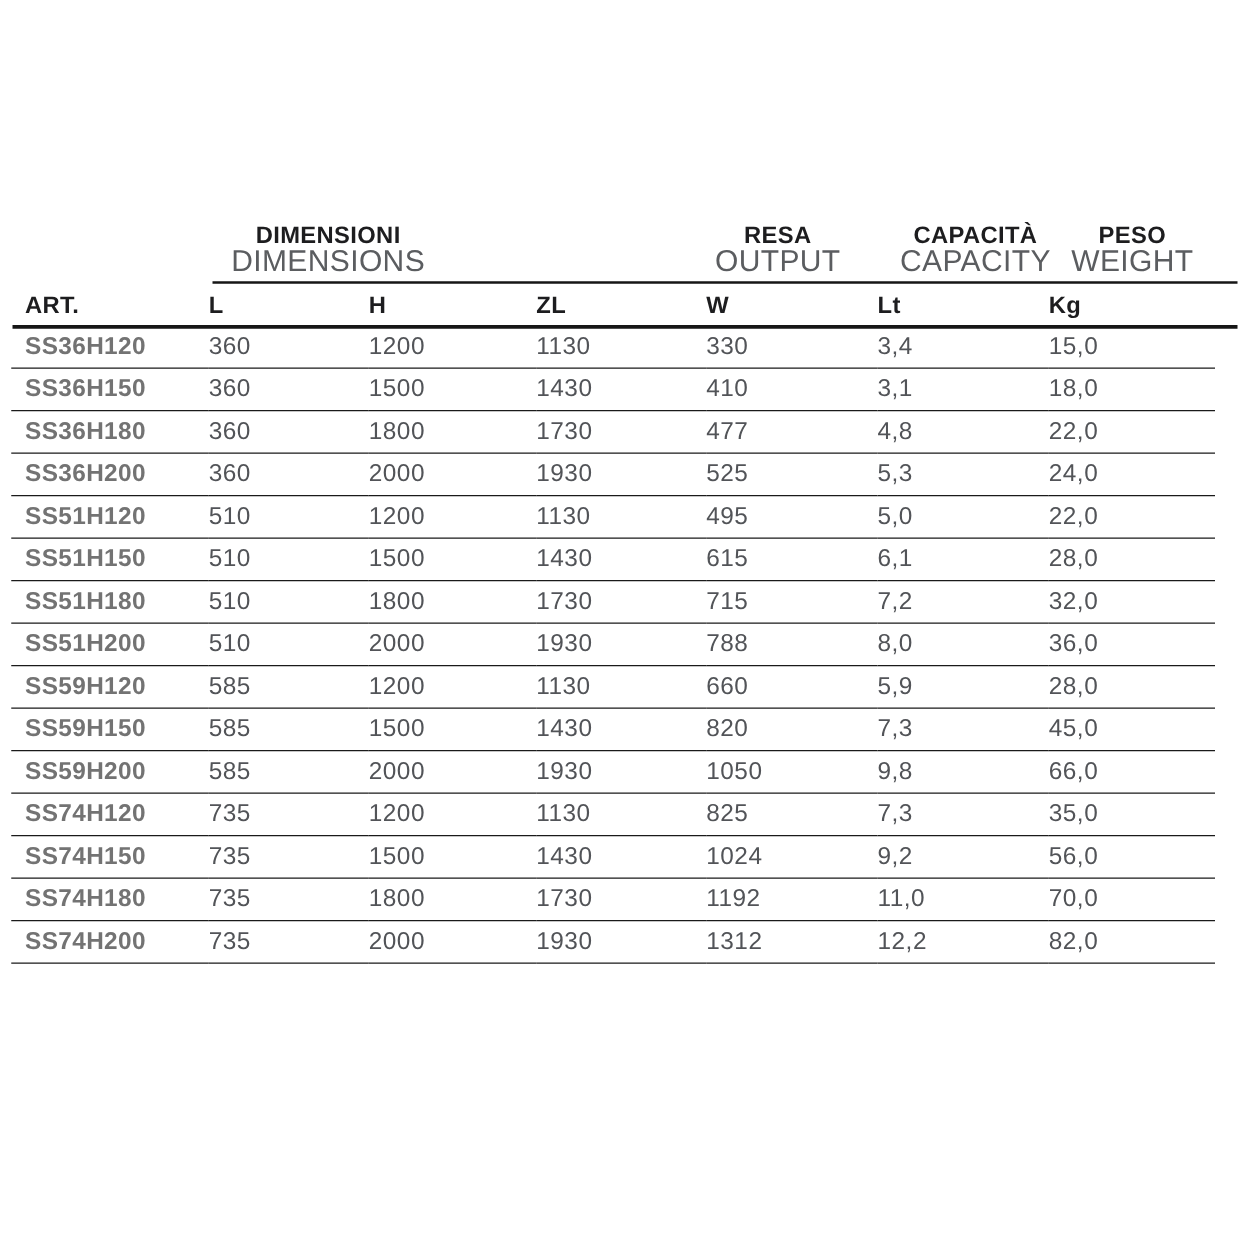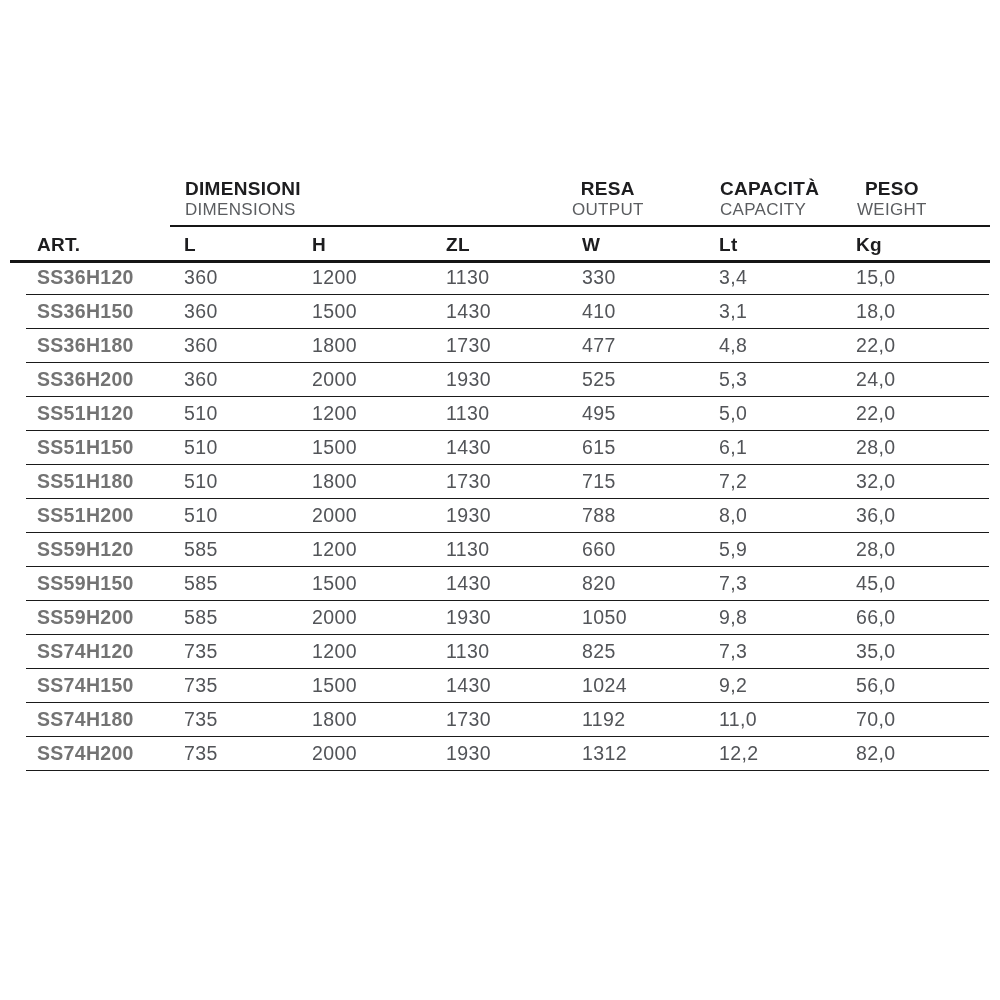--- a/index.html
+++ b/index.html
@@ -23,37 +23,37 @@
   .grp .it {
     display: block;
     font-size: 19px;
     font-weight: 700;
     letter-spacing: 0.3px;
     color: #1d1d1f;
     text-align: center;
   }
   .grp .en {
     display: block;
-    font-size: 17px;
+    font-size: 24px;
     font-weight: 400;
     letter-spacing: 0.3px;
     color: #5b5d60;
   }
   .grp-dim  { left: 185px; }
   .grp-resa { left: 572px; }
   .grp-cap  { left: 720px; }
   .grp-peso { left: 857px; }
   
   .rule { position: absolute; background: #161616; }
   .rule-groups { left: 170px; top: 225px; width: 820px; height: 2px; }
   .rule-head   { left: 10px;  top: 260px; width: 980px; height: 3px; }
   
   table.spec {
     position: absolute;
-    left: 26px;
+    left: 9px;
     top: 228px;
     width: 963px;
     border-collapse: separate;
     border-spacing: 0;
     table-layout: fixed;
   }
   table.spec th {
     height: 33px;
     text-align: left;
     vertical-align: middle;

